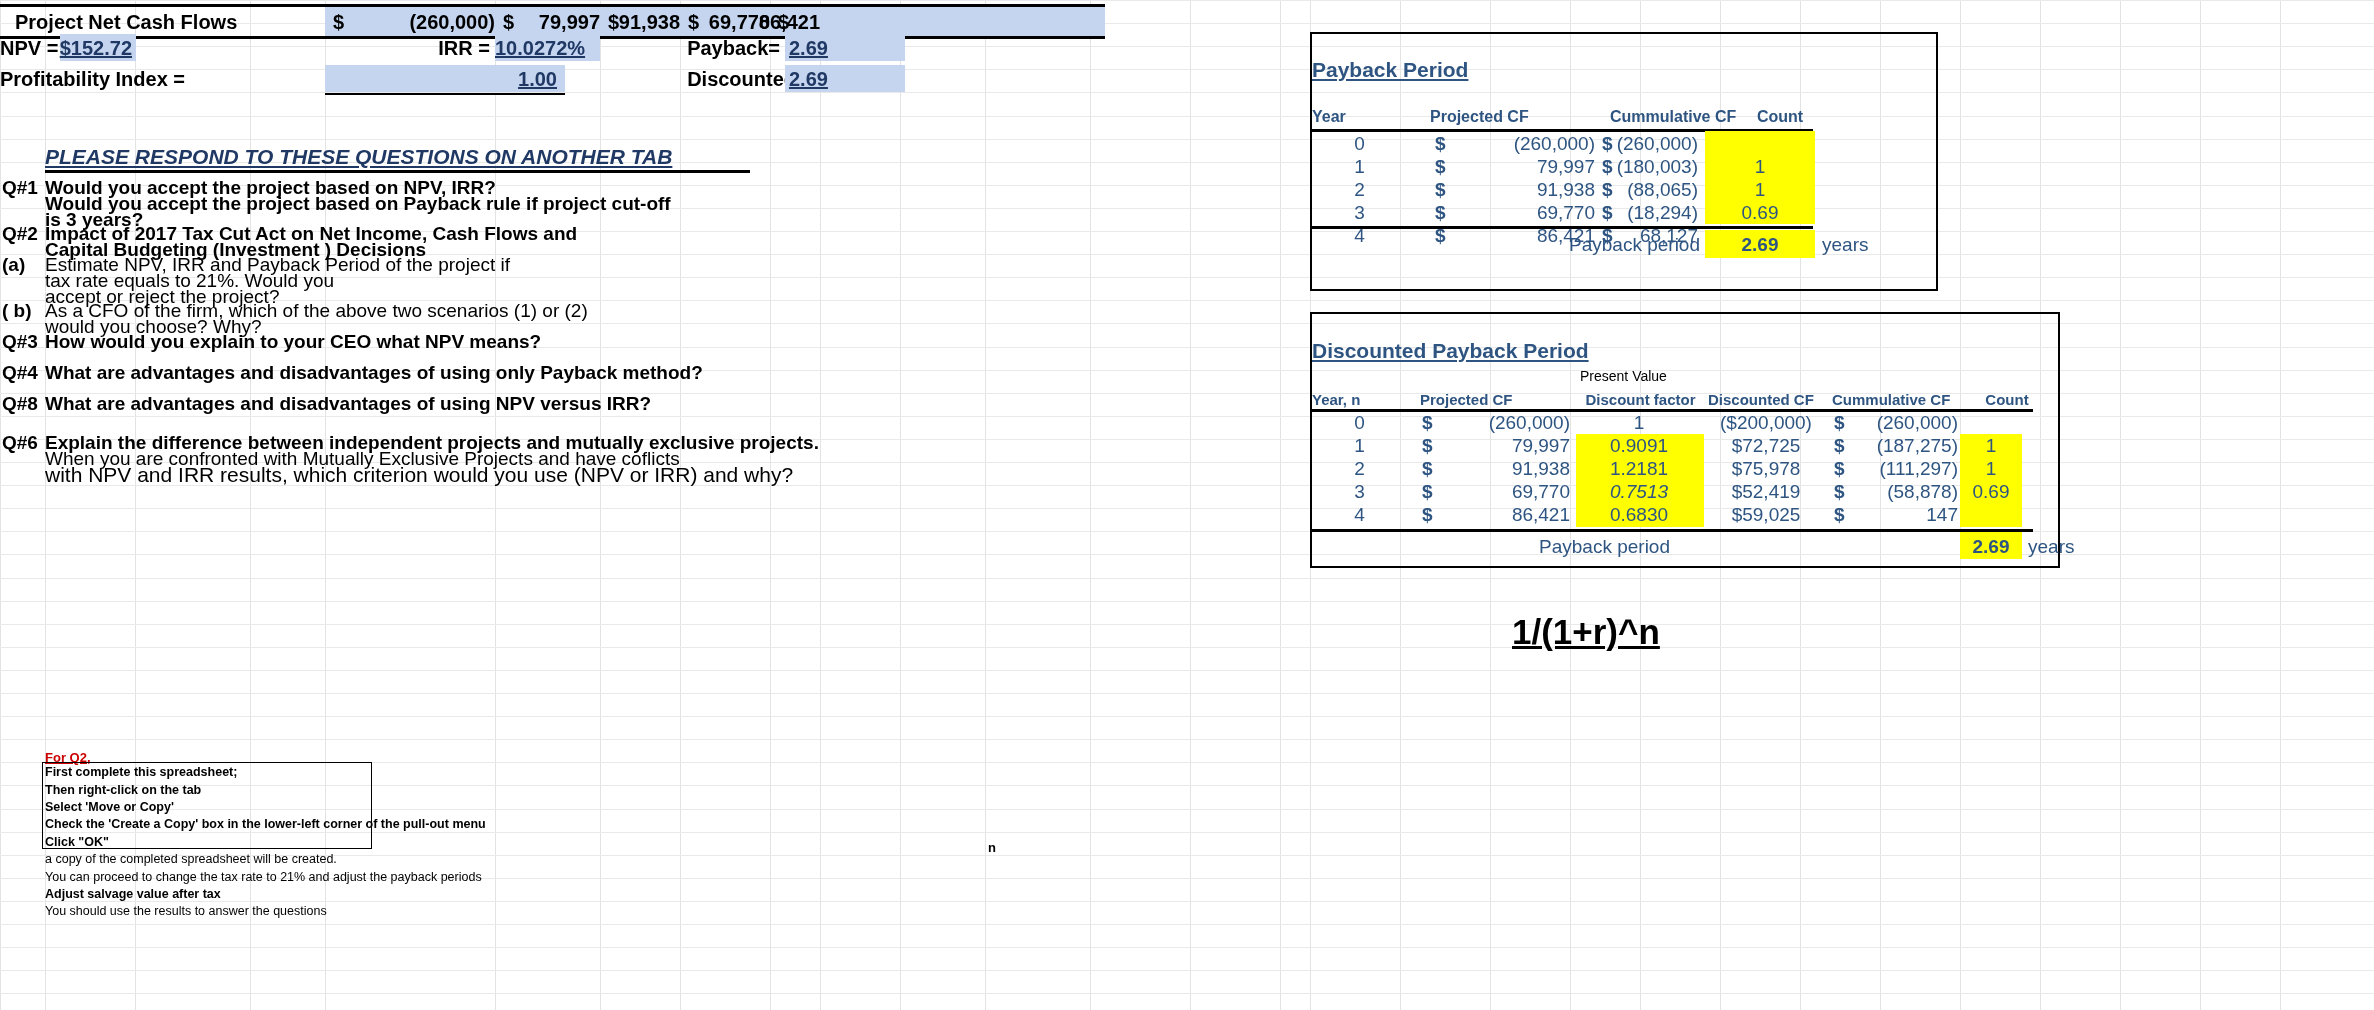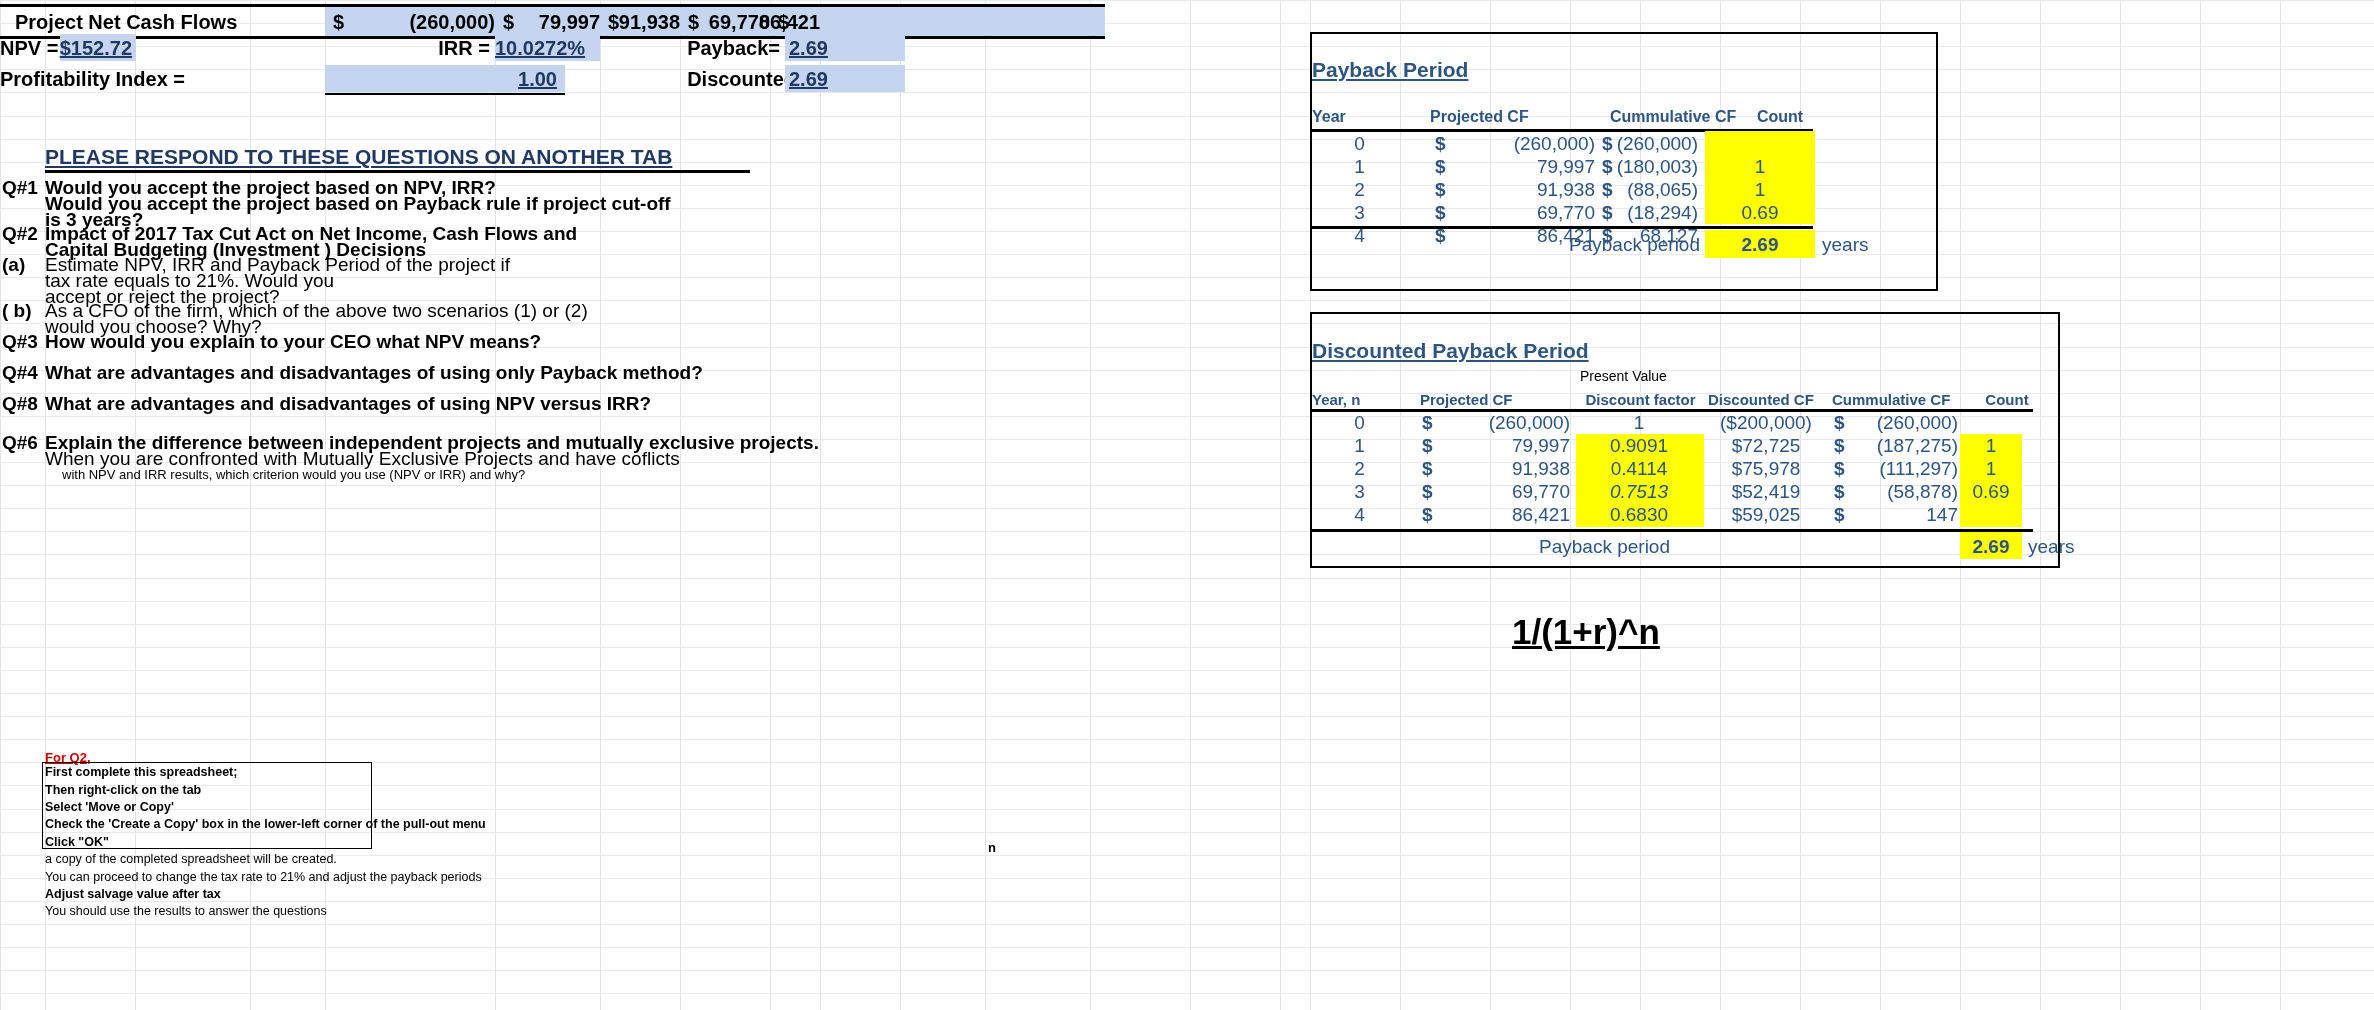--- a/index.html
+++ b/index.html
@@ -136,21 +136,21 @@
 <div class="cell b r" style="left: 600px; top: 35px; width: 180px; height: 25px; font-size: 20px;">Payback=</div>
 <div class="fill" style="position:absolute;left:785px;top:34px;width:120px;height:27px"></div>
 <div class="cell blue ul b" style="left: 789px; top: 36px; width: 60px; height: 24px; font-size: 20px;">2.69</div>
 <div class="cell b" style="left: 0px; top: 66px; width: 215px; height: 25px; font-size: 20px;">Profitability Index  =</div>
 <div class="fill" style="position:absolute;left:325px;top:65px;width:240px;height:27px"></div>
 <div class="cell blue ul b r" style="left: 325px; top: 67px; width: 232px; height: 24px; font-size: 20px;">1.00</div>
 <div class="thick" style="left: 325px; top: 93px; width: 240px; height: 2px;"></div>
 <div class="cell b r" style="left: 600px; top: 66px; width: 300px; height: 25px; font-size: 20px;">Discounted Payback =</div>
 <div class="fill" style="position:absolute;left:785px;top:65px;width:120px;height:27px"></div>
 <div class="cell blue ul b" style="left: 789px; top: 67px; width: 60px; height: 24px; font-size: 20px;">2.69</div>
-<div class="cell blue b ul" style="left: 45px; top: 143px; width: 700px; height: 26px; font-size: 21px;">PLEASE RESPOND TO THESE QUESTIONS ON ANOTHER TAB</div>
+<div class="cell blue b ul" style="left: 45px; top: 143px; width: 700px; height: 26px; font-size: 21px; font-style: italic;">PLEASE RESPOND TO THESE QUESTIONS ON ANOTHER TAB</div>
 <div class="thick" style="left: 45px; top: 170px; width: 705px; height: 2.5px;"></div>
 <div class="cell b" style="left: 2px; top: 176px; width: 42px; height: 22px; font-size: 19px;">Q#1</div>
 <div class="cell b" style="left: 45px; top: 176px; width: 1000px; height: 22px; font-size: 19px;">Would you accept the project based on NPV, IRR?</div>
 <div class="cell b" style="left: 45px; top: 192px; width: 1000px; height: 22px; font-size: 19px;">Would you accept the project based on Payback rule if project cut-off</div>
 <div class="cell b" style="left: 45px; top: 208px; width: 1000px; height: 22px; font-size: 19px;">is 3 years?</div>
 <div class="cell b" style="left: 2px; top: 222px; width: 42px; height: 22px; font-size: 19px;">Q#2</div>
 <div class="cell b" style="left: 45px; top: 222px; width: 1000px; height: 22px; font-size: 19px;">Impact of 2017 Tax Cut Act on  Net Income, Cash Flows and</div>
 <div class="cell b" style="left: 45px; top: 238px; width: 1000px; height: 22px; font-size: 19px;">Capital Budgeting (Investment ) Decisions</div>
 <div class="cell b" style="left: 2px; top: 253px; width: 42px; height: 22px; font-size: 19px;">(a)</div>
 <div class="cell " style="left: 45px; top: 253px; width: 1000px; height: 22px; font-size: 19px;">Estimate NPV, IRR and Payback Period of the project if</div>
@@ -161,21 +161,21 @@
 <div class="cell " style="left: 45px; top: 315px; width: 1000px; height: 22px; font-size: 19px;">would you choose? Why?</div>
 <div class="cell b" style="left: 2px; top: 330px; width: 42px; height: 22px; font-size: 19px;">Q#3</div>
 <div class="cell b" style="left: 45px; top: 330px; width: 1000px; height: 22px; font-size: 19px;">How would you  explain to your CEO what NPV means?</div>
 <div class="cell b" style="left: 2px; top: 361px; width: 42px; height: 22px; font-size: 19px;">Q#4</div>
 <div class="cell b" style="left: 45px; top: 361px; width: 1000px; height: 22px; font-size: 19px;">What are  advantages and disadvantages of using only Payback method?</div>
 <div class="cell b" style="left: 2px; top: 392px; width: 42px; height: 22px; font-size: 19px;">Q#8</div>
 <div class="cell b" style="left: 45px; top: 392px; width: 1000px; height: 22px; font-size: 19px;">What are advantages and disadvantages of using NPV versus IRR?</div>
 <div class="cell b" style="left: 2px; top: 431px; width: 42px; height: 22px; font-size: 19px;">Q#6</div>
 <div class="cell b" style="left: 45px; top: 431px; width: 1000px; height: 22px; font-size: 19px;">Explain the difference between independent projects and mutually exclusive projects.</div>
 <div class="cell " style="left: 45px; top: 447px; width: 1000px; height: 22px; font-size: 19px;">When you are confronted with Mutually Exclusive Projects and have coflicts</div>
-<div class="cell " style="left: 45px; top: 463px; width: 1000px; height: 22px; font-size: 13px; padding-left: 17px;">with NPV and IRR results, which criterion would you use (NPV or IRR) and why?</div>
+<div class="cell " style="left: 45px; top: 463px; width: 1000px; height: 22px; font-size: 21px;">with NPV and IRR results, which criterion would you use (NPV or IRR) and why?</div>
 <div class="cell red b ul" style="left: 45px; top: 748px; width: 200px; height: 18px; font-size: 13px;">For Q2,</div>
 <div id="instr-box" style="left: 42px; top: 762px; width: 330px; height: 87px;"></div>
 <div class="cell b" style="left: 45px; top: 765px; width: 340px; height: 15px; font-size: 12.5px;">First complete this spreadsheet;</div>
 <div class="cell b" style="left: 45px; top: 782.4px; width: 340px; height: 15px; font-size: 12.5px;">Then right-click on the tab</div>
 <div class="cell b" style="left: 45px; top: 799.8px; width: 340px; height: 15px; font-size: 12.5px;">Select 'Move or Copy'</div>
 <div class="cell b" style="left: 45px; top: 817.2px; width: 340px; height: 15px; font-size: 12.5px;">Check the 'Create a Copy' box in the lower-left corner of the pull-out menu</div>
 <div class="cell b" style="left: 45px; top: 834.6px; width: 340px; height: 15px; font-size: 12.5px;">Click "OK"</div>
 <div class="cell " style="left: 45px; top: 852px; width: 400px; height: 15px; font-size: 12.5px;">a copy of the completed spreadsheet will be created.</div>
 <div class="cell " style="left: 45px; top: 869.4px; width: 400px; height: 15px; font-size: 12.5px;">You can proceed to change the tax rate to 21% and adjust the payback periods</div>
 <div class="cell b" style="left: 45px; top: 886.8px; width: 400px; height: 15px; font-size: 12.5px;">Adjust salvage value after tax</div>
@@ -250,21 +250,21 @@
 <div class="cell navy b" style="left: 1422px; top: 434.2px; width: 18px; height: 22px; font-size: 19px;">$</div>
 <div class="cell navy r" style="left: 1422px; top: 434.2px; width: 148px; height: 22px; font-size: 19px;">79,997</div>
 <div class="cell navy c" style="left: 1576px; top: 434.2px; width: 126px; height: 22px; font-size: 19px;">0.9091</div>
 <div class="cell navy c" style="left: 1706px; top: 434.2px; width: 120px; height: 22px; font-size: 19px;">$72,725</div>
 <div class="cell navy b" style="left: 1834px; top: 434.2px; width: 18px; height: 22px; font-size: 19px;">$</div>
 <div class="cell navy r" style="left: 1834px; top: 434.2px; width: 124px; height: 22px; font-size: 19px;">(187,275)</div>
 <div class="cell navy c" style="left: 1960px; top: 434.2px; width: 62px; height: 22px; font-size: 19px;">1</div>
 <div class="cell navy c" style="left: 1312px; top: 457.4px; width: 95px; height: 22px; font-size: 19px;">2</div>
 <div class="cell navy b" style="left: 1422px; top: 457.4px; width: 18px; height: 22px; font-size: 19px;">$</div>
 <div class="cell navy r" style="left: 1422px; top: 457.4px; width: 148px; height: 22px; font-size: 19px;">91,938</div>
-<div class="cell navy c" style="left: 1576px; top: 457.4px; width: 126px; height: 22px; font-size: 19px;">0.4114</div>
+<div class="cell navy c" style="left: 1576px; top: 457.4px; width: 126px; height: 22px; font-size: 19px;">1.2181</div>
 <div class="cell navy c" style="left: 1706px; top: 457.4px; width: 120px; height: 22px; font-size: 19px;">$75,978</div>
 <div class="cell navy b" style="left: 1834px; top: 457.4px; width: 18px; height: 22px; font-size: 19px;">$</div>
 <div class="cell navy r" style="left: 1834px; top: 457.4px; width: 124px; height: 22px; font-size: 19px;">(111,297)</div>
 <div class="cell navy c" style="left: 1960px; top: 457.4px; width: 62px; height: 22px; font-size: 19px;">1</div>
 <div class="cell navy c" style="left: 1312px; top: 480.6px; width: 95px; height: 22px; font-size: 19px;">3</div>
 <div class="cell navy b" style="left: 1422px; top: 480.6px; width: 18px; height: 22px; font-size: 19px;">$</div>
 <div class="cell navy r" style="left: 1422px; top: 480.6px; width: 148px; height: 22px; font-size: 19px;">69,770</div>
 <div class="cell navy c" style="left: 1576px; top: 480.6px; width: 126px; height: 22px; font-size: 19px; font-style: italic;">0.7513</div>
 <div class="cell navy c" style="left: 1706px; top: 480.6px; width: 120px; height: 22px; font-size: 19px;">$52,419</div>
 <div class="cell navy b" style="left: 1834px; top: 480.6px; width: 18px; height: 22px; font-size: 19px;">$</div>

